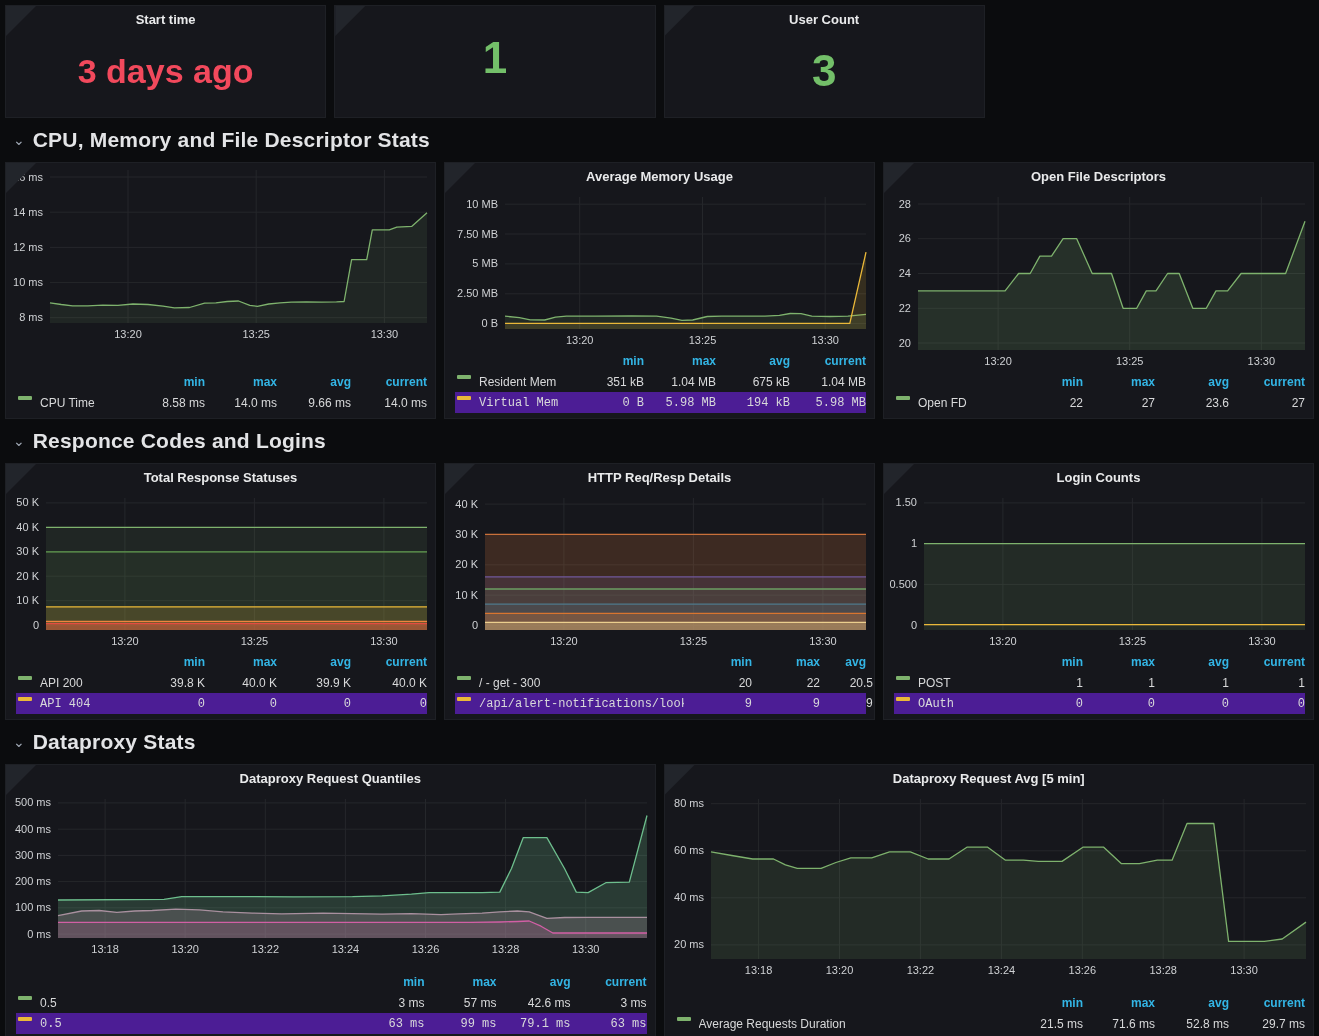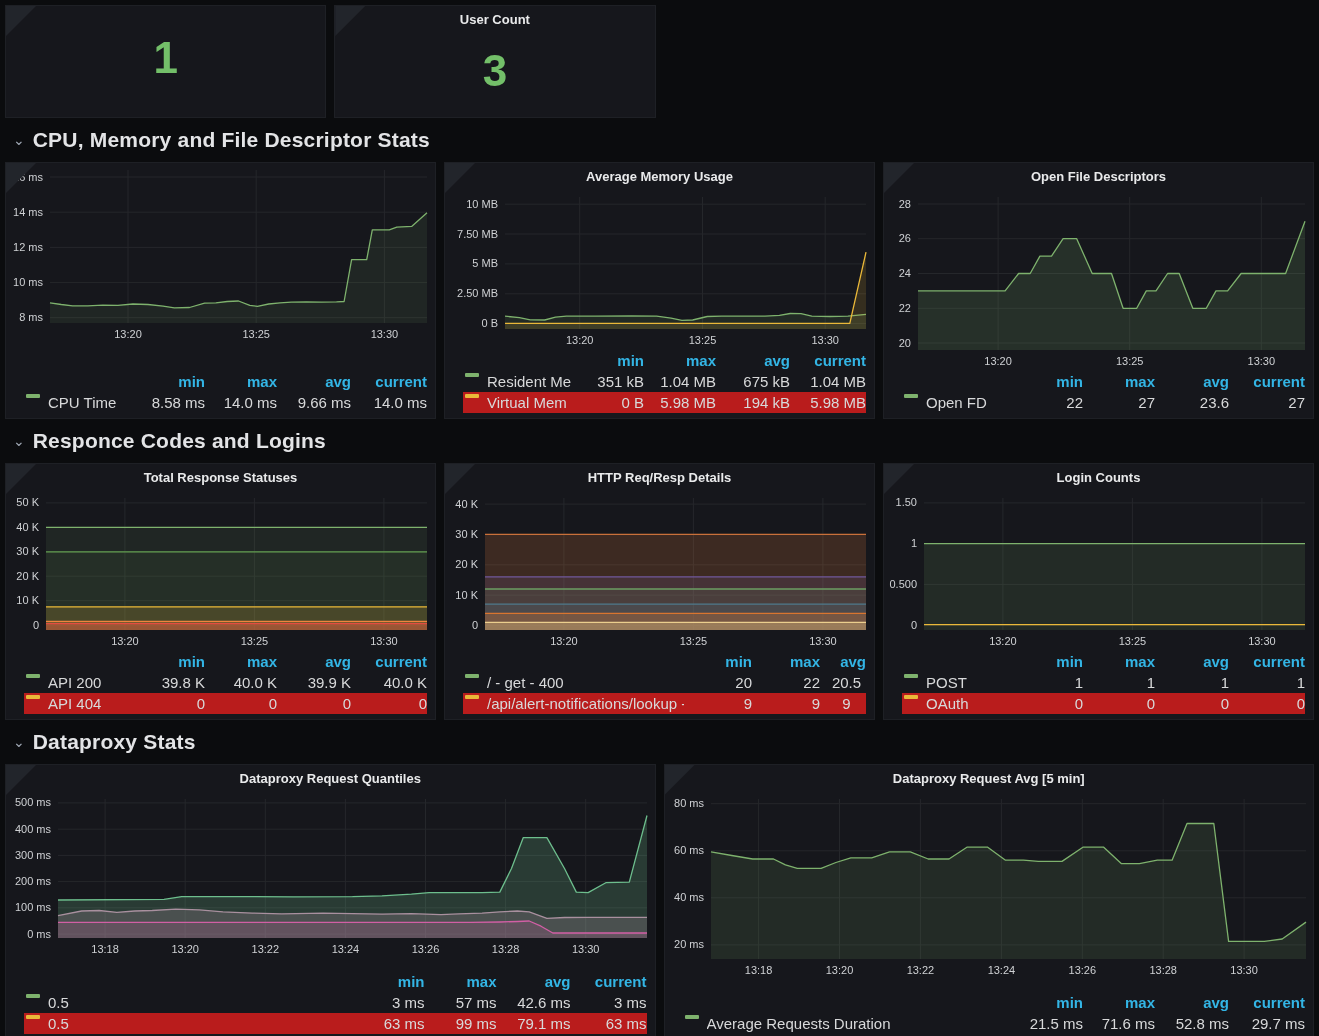--- a/index.html
+++ b/index.html
@@ -14,38 +14,46 @@
   .section .stitle { font-size:21px; font-weight:700; color:#e3e4e6; letter-spacing:.2px; }
   .panel { position:relative; background:#16171c; border:1px solid #1e2025; display:flex; flex-direction:column; overflow:hidden; }
   .corner { position:absolute; top:0; left:0; width:30px; height:30px; background:#22252b; clip-path:polygon(0 0,100% 0,0 100%); z-index:2; }
   .i-glyph { position:absolute; top:3px; left:8px; font-size:12px; font-weight:700; color:#76818d; font-style:normal; }
   .ptitle { height:27px; line-height:27px; text-align:center; font-size:13px; font-weight:700; color:#e9eaeb; flex:none; white-space:nowrap; }
   .stat .valwrap { flex:1; display:flex; align-items:center; justify-content:center; padding-bottom:8px; }
   .stat-text { font-size:34px; font-weight:700; }
   .stat-num { font-size:44px; font-weight:700; }
   .chart { flex:1; min-height:0; }
   .tk { fill:#cfd1d4; font-size:11px; font-family:"Liberation Sans",sans-serif; }
-  .legend { flex:none; padding:0 8px 5px 10px; font-size:15px;margin-left:8px; }
+  .legend { flex:none; padding:0 8px 5px 10px; font-size:12px; }
   .lgrid { display:grid; align-items:center; height:21px; }
   .c4 { grid-template-columns:minmax(0,1fr) 72px 72px 74px 76px; }
   .c3 { grid-template-columns:minmax(0,1fr) 68px 68px 46px; }
   .lhead { color:#33b5e5; font-weight:700; text-align:right; }
   .lval { text-align:right; color:#d8d9da; }
-  .lrow.hl { background:#b91c1c; }
+  .lrow.hl { background:#4c1d95;font-family:Liberation Mono, monospace; }
   .lname-wrap { display:flex; align-items:flex-start; min-width:0; }
   .lname { white-space:nowrap; overflow:hidden; color:#d8d9da; }
   .swatch { display:inline-block; width:14px; height:4px; border-radius:1px; margin:0 8px 0 2px; flex:none; }
-  .clip-r .lval:last-child { margin-right:-7px;text-align:center; }
+  .clip-r .lval:last-child { margin-right:-7px; }
 </style>
 </head>
 <body>
 
 <div class="dash">
 
   <div class="grid g4">
+    <div class="panel stat">
+      <div class="corner"></div>
+        <span class="i-glyph">i</span>
+      <div class="ptitle">Start time</div>
+      <div class="valwrap">
+          <span class="stat-text" style="color: rgb(242, 73, 92);">3 days ago</span>
+        </div>
+    </div>
     <div class="panel stat">
       <div class="corner"></div>
         <span class="i-glyph">i</span>
       <div class="valwrap">
           <span class="stat-num" style="color: rgb(115, 191, 105);">1</span>
         </div>
     </div>
     <div class="panel stat">
       <div class="corner"></div>
         <span class="i-glyph">i</span>
@@ -319,21 +327,21 @@
       <div class="legend clip-r">
         <div class="lgrid c3">
           <span></span>
           <span class="lhead">min</span>
           <span class="lhead">max</span>
           <span class="lhead">avg</span>
         </div>
         <div class="lgrid c3 lrow">
           <span class="lname-wrap">
               <i class="swatch" style="background: rgb(126, 178, 109);"></i>
-              <span class="lname">/ - get - 400</span>
+              <span class="lname">/ - get - 300</span>
             </span>
           <span class="lval">20</span>
           <span class="lval">22</span>
           <span class="lval">20.5</span>
         </div>
         <div class="lgrid c3 lrow hl">
           <span class="lname-wrap">
               <i class="swatch" style="background: rgb(234, 184, 57);"></i>
               <span class="lname">/api/alert-notifications/lookup - get - 200</span>
             </span>

